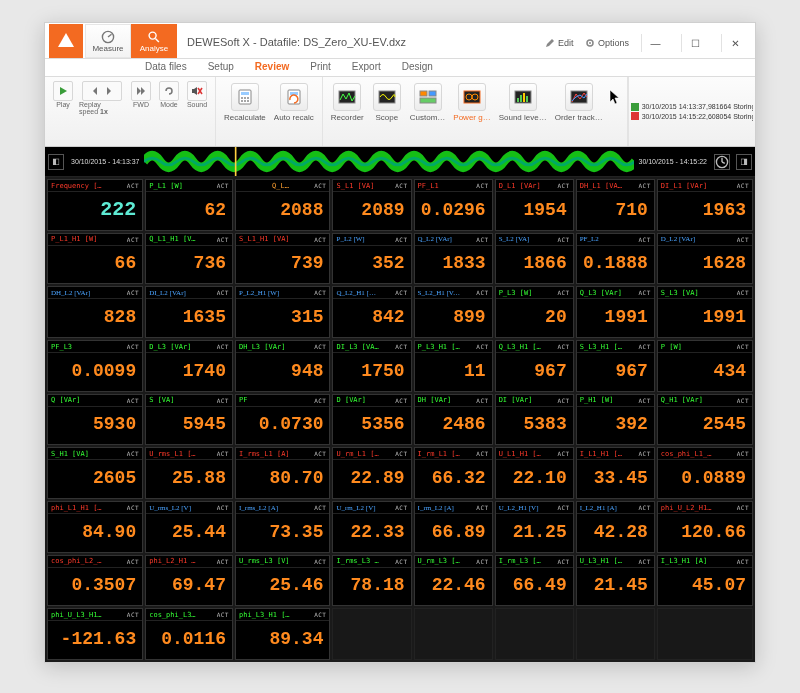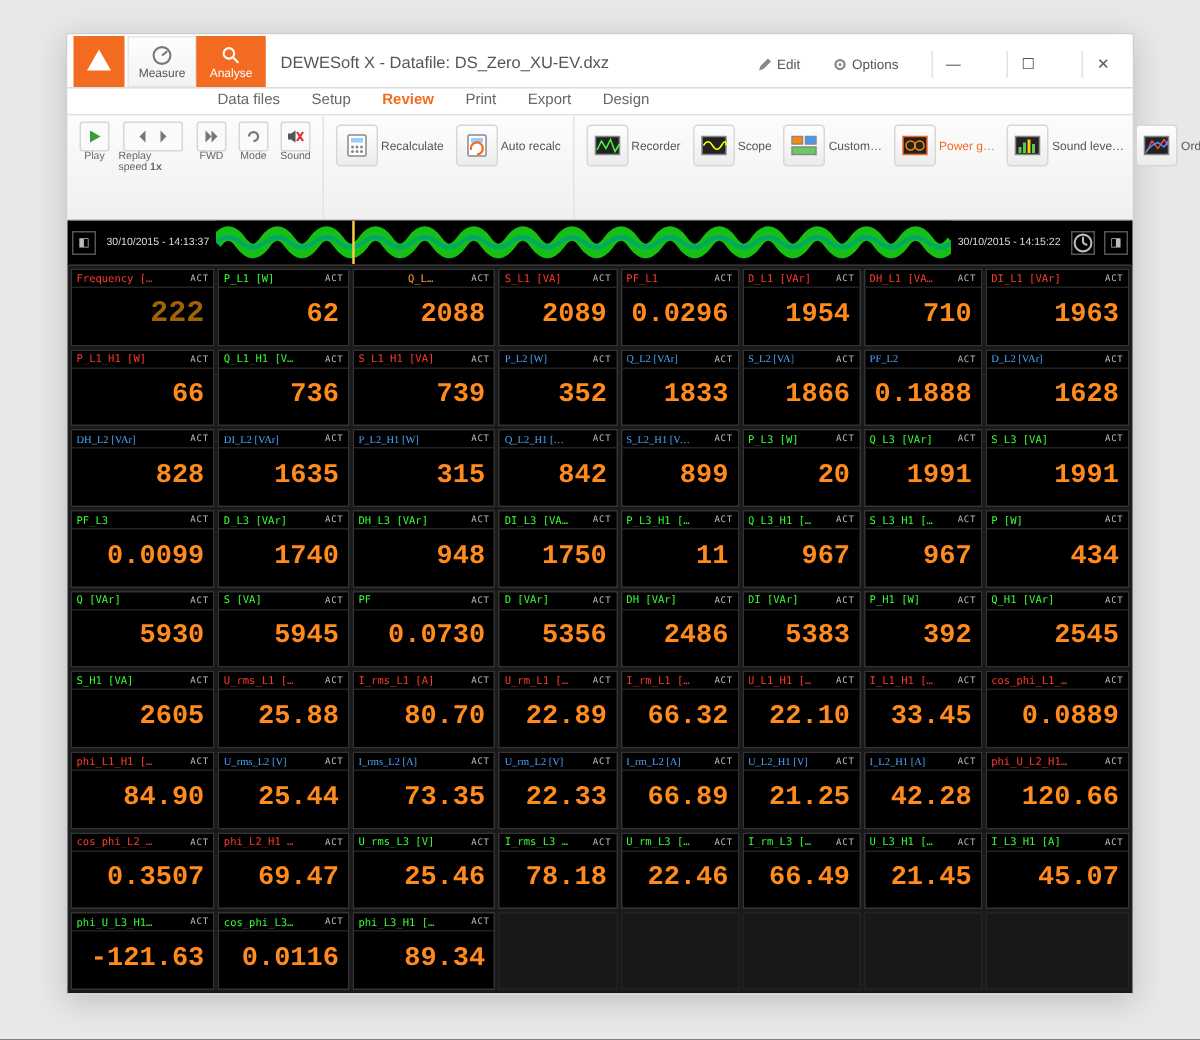--- a/index.html
+++ b/index.html
@@ -70,21 +70,21 @@
     font-size:11px;
     color:#555;
     padding-bottom:10px;
   }
   .modebar .rightbtns{
     margin-left:auto;
     display:flex;
     align-items:center;
     padding-right:6px;
     padding-bottom:6px;
-    gap:22px;
+    gap:12px;
     font-size:9px;
     color:#555;
   }
   .rightbtns span svg{vertical-align:-2px;}
   
   .tabbar{
     height:var(--tabbar-h);
     display:flex;
     padding-left:90px;
     background:#fff;
@@ -107,21 +107,21 @@
     background:linear-gradient(#fcfcfc,#f0f0f0);
     border-bottom:1px solid #ccc;
   }
   .rib-group{
     display:flex; align-items:flex-start;
     padding:4px 6px 2px 6px;
     border-right:1px solid #e3e3e3;
     gap:4px;
   }
   .rib-btn{
-    display:flex;flex-direction:row;align-items:center;justify-content:flex-start;
+    display:flex;flex-direction:column;align-items:center;justify-content:flex-start;
     min-width:34px;
     gap:2px;
     font-size:8px;
     color:#555;
     padding:2px 2px;
     text-align:center;
   }
   .rib-btn .ico{
     width:28px;height:28px;
     display:flex;align-items:center;justify-content:center;
@@ -218,21 +218,21 @@
   .cell .hdr .act{ color:#bbb; font-size:6px; letter-spacing:0.5px;}
   .cell .val{
     flex:1;
     display:flex; align-items:center; justify-content:flex-end;
     padding:0 6px 2px 0;
     font-family: Consolas, "Courier New", monospace;
     font-size:18px;
     font-weight:600;
     color:#ff8a1e;
   }
-  .cell.first .val{ color:#a16207; font-size:20px;}
+  .cell.first .val{ color:#5eead4; font-size:20px;}
   .cell.empty{ background:#181818; border-color:#222;}
 </style>
 </head>
 <body>
 
 <div class="shadow">
 
   <div class="modebar">
     <div class="logo-big">
       <svg width="20" height="20" viewBox="0 0 20 20">

